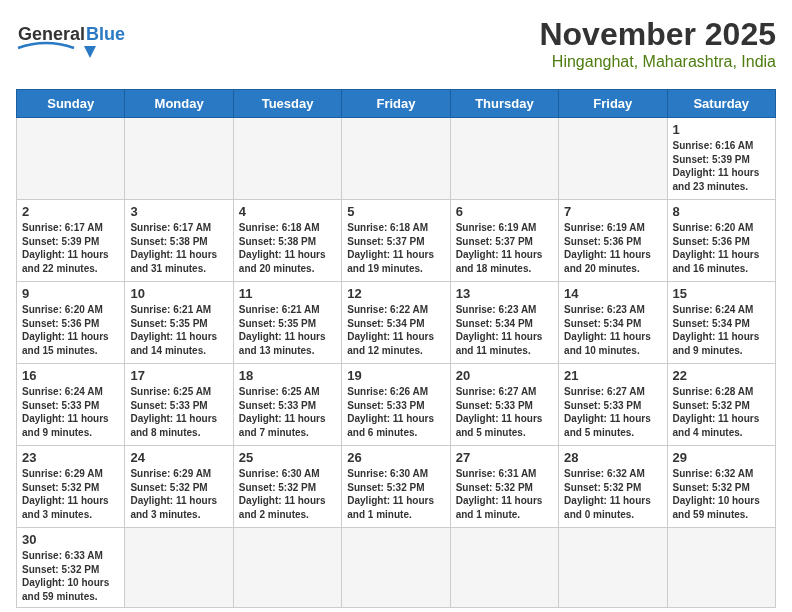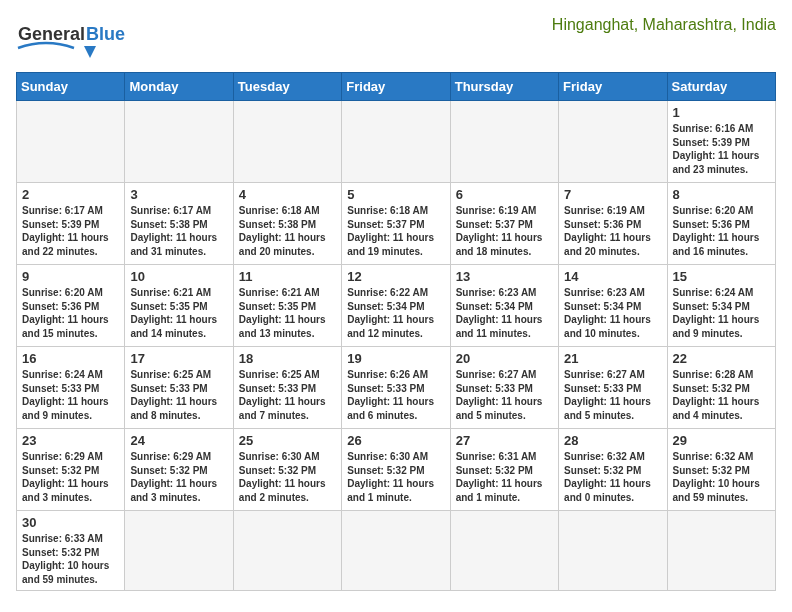--- a/index.html
+++ b/index.html
@@ -7,21 +7,21 @@
       font-family: Arial, sans-serif;
       background: #fff;
       width: 792px;
       min-height: 612px;
       padding: 16px;
     }
     .header {
       display: flex;
       justify-content: space-between;
       align-items: flex-start;
-      margin-bottom: 8px;
+      margin-bottom: 18px;
     }
     .logo {
       display: flex;
       flex-direction: column;
       align-items: flex-start;
     }
     .title-area {
       text-align: right;
     }
     .month-title {
@@ -37,21 +37,21 @@
       width: 100%;
       border-collapse: collapse;
       border: 1px solid #ccc;
     }
     .calendar th {
       background: #2979c4;
       color: #fff;
       font-size: 13px;
       font-weight: bold;
       padding: 6px 4px;
-      text-align: left;
+      text-align: center;
       border: 1px solid #1a5fa0;
     }
     .calendar td {
       width: calc(100% / 7);
       vertical-align: top;
       border: 1px solid #ccc;
       padding: 4px 5px;
       font-size: 10.5px;
       color: #333;
       background: #fff;
@@ -87,20 +87,21 @@
 
       <text x="2" y="24" font-family="Arial" font-size="18" font-weight="bold" fill="#333">General</text>
       <text x="70" y="24" font-family="Arial" font-size="18" font-weight="bold" fill="#2979c4">Blue</text>
 
       <polygon points="68,30 80,30 74,42" fill="#2979c4"></polygon>
 
       <path d="M 2 32 Q 30 22 58 32" stroke="#2979c4" stroke-width="2.5" fill="none"></path>
     </svg>
   </div>
   <div class="title-area">
+    <div class="month-title">November 2025</div>
     <div class="subtitle">Hinganghat, Maharashtra, India</div>
   </div>
 </div>
 
 <table class="calendar">
   <thead>
     <tr>
       <th>Sunday</th>
       <th>Monday</th>
       <th>Tuesday</th>

